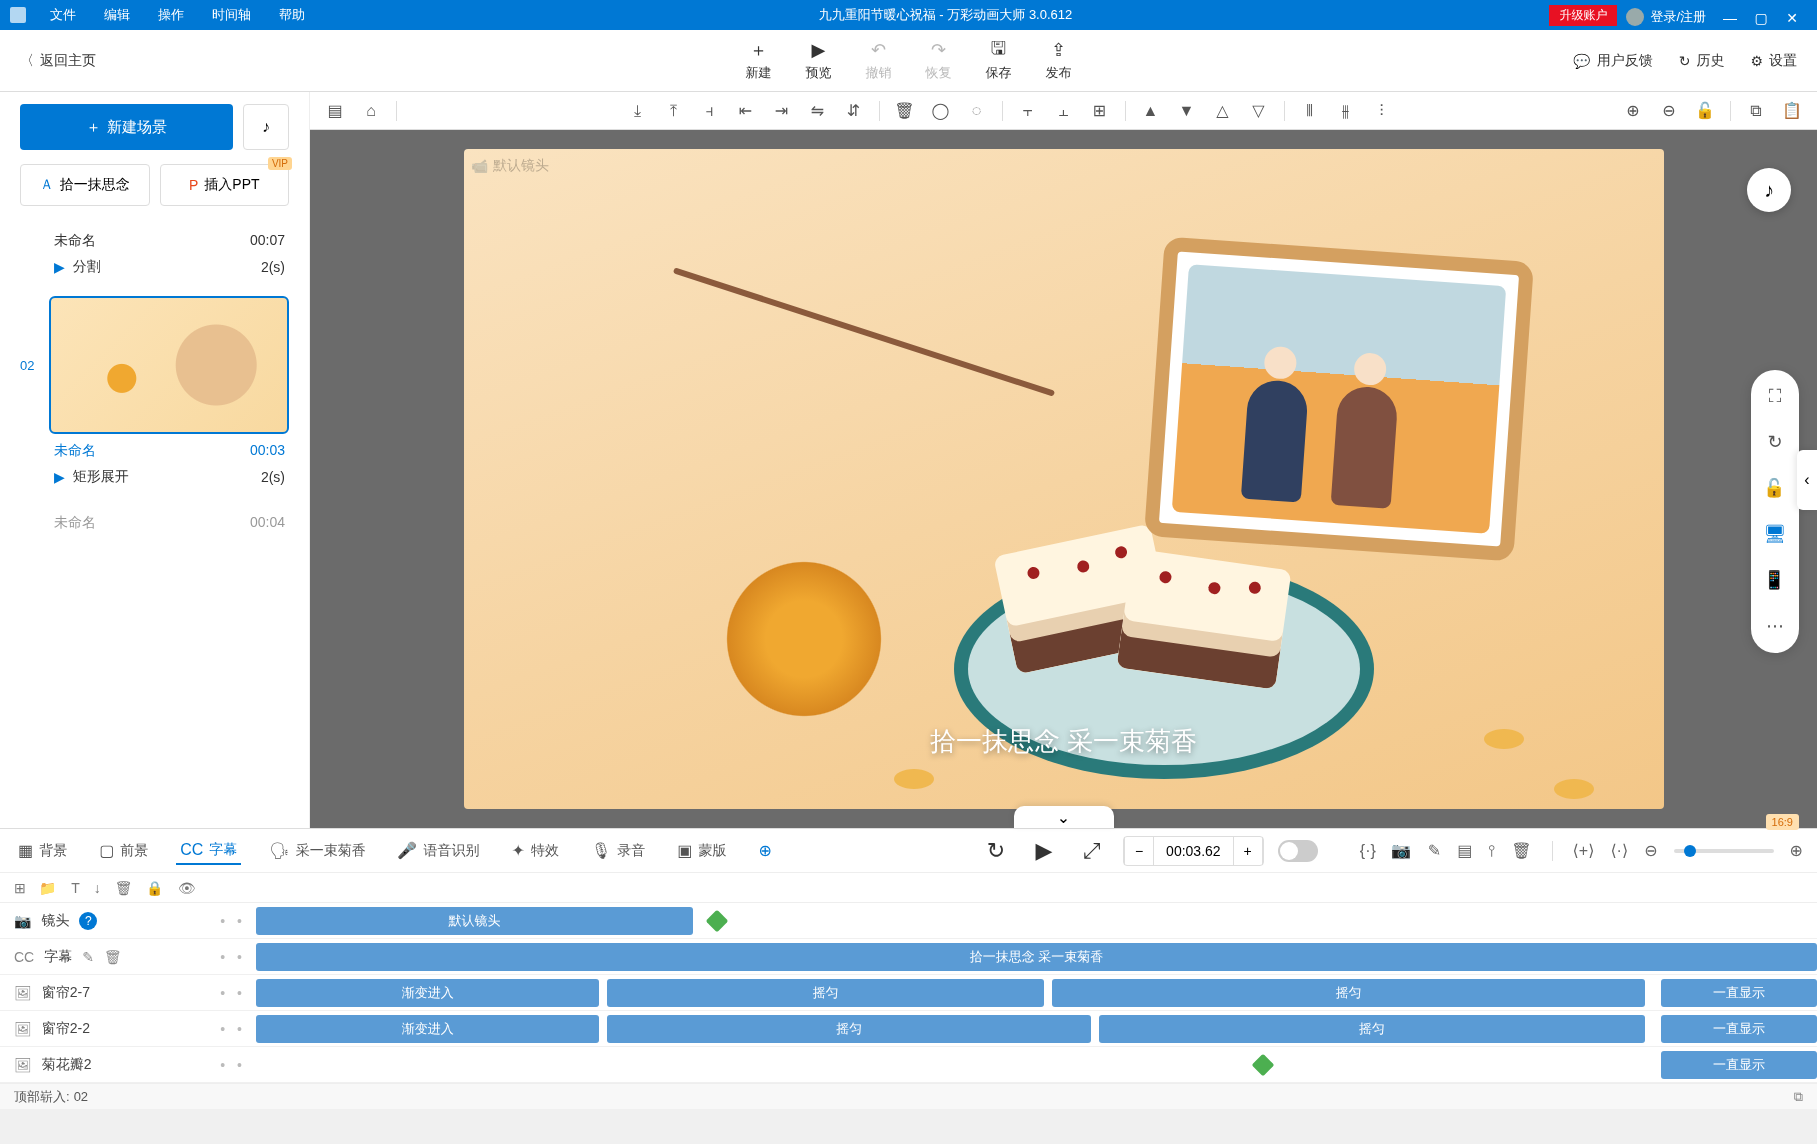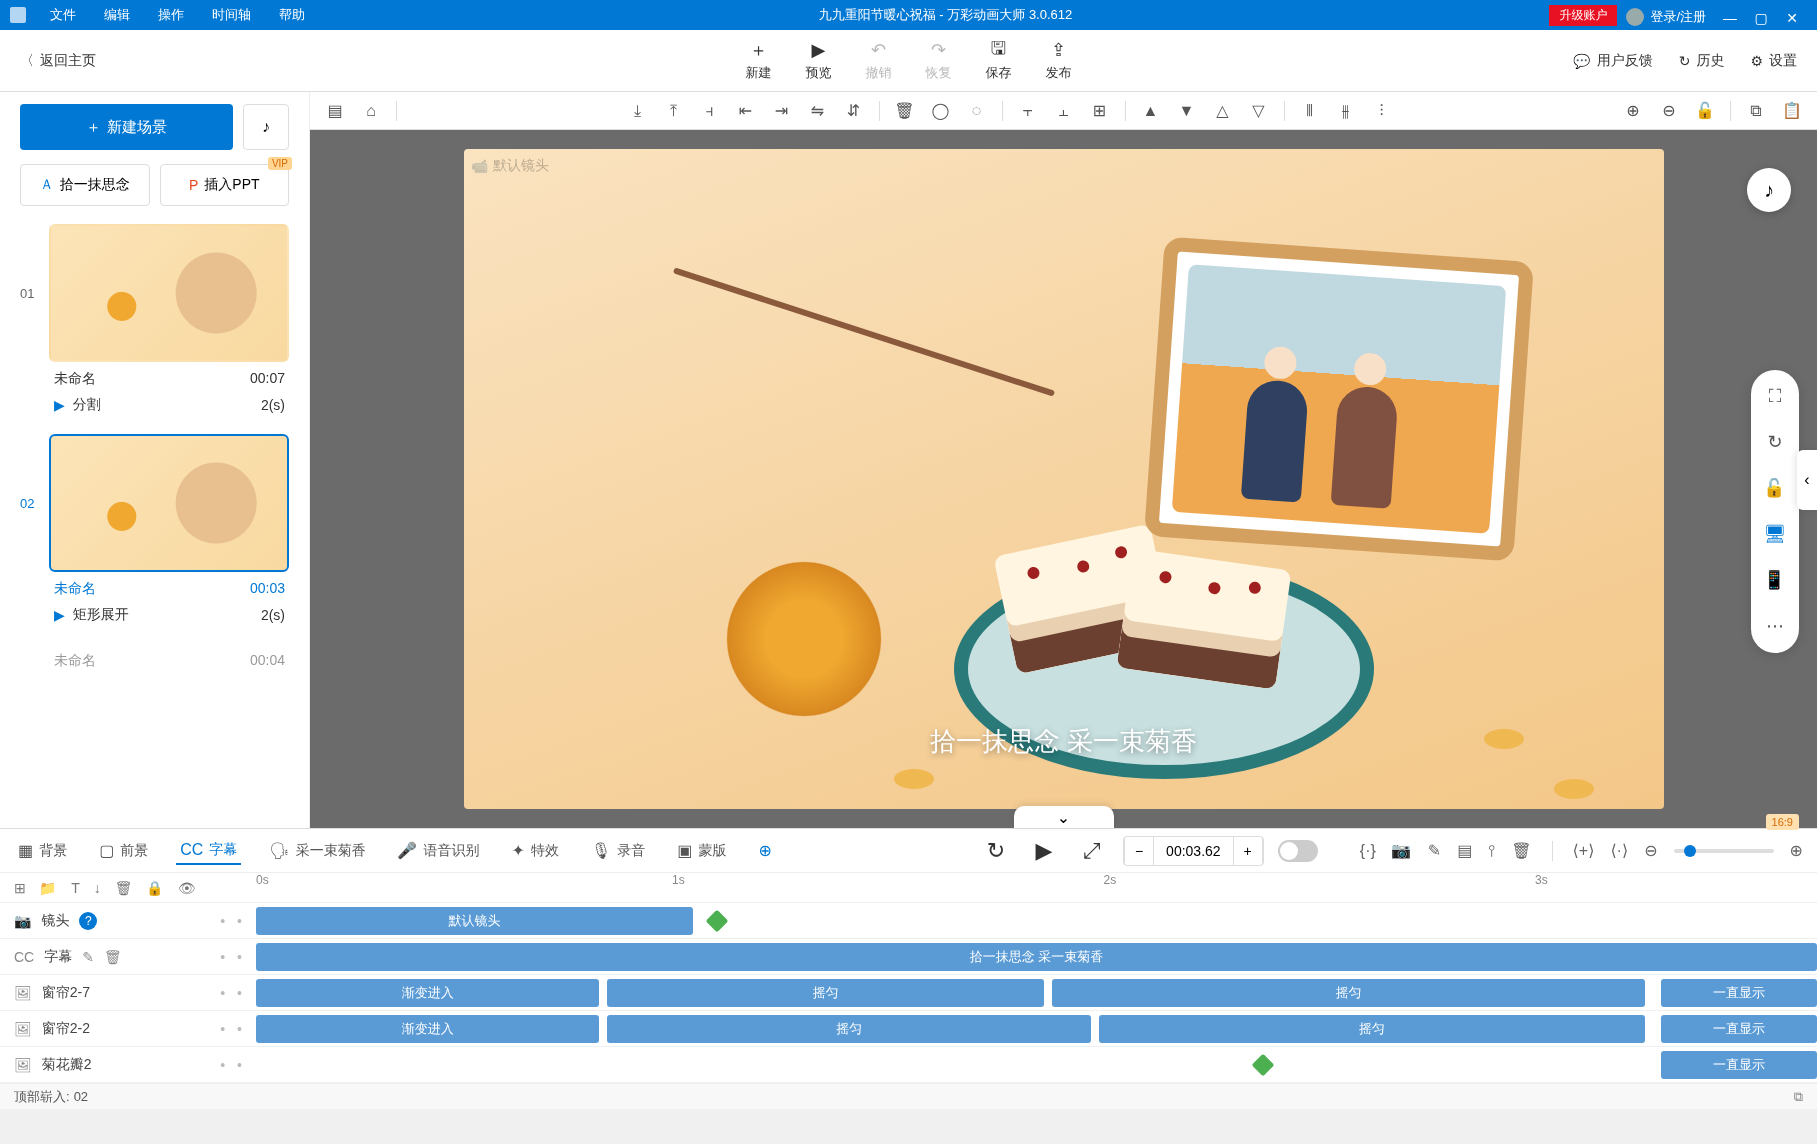--- a/index.html
+++ b/index.html
@@ -215,24 +215,20 @@
           <span>拾一抹思念</span>
         </div>
       <div class="sec-btn">
           <span style="color:#e8471b">P</span>
           <span>插入PPT</span>
           <span class="vip-badge">VIP</span>
         </div>
     </div>
 
     <div class="scene-item">
-      <div class="scene-row">
-          <span class="scene-num">01</span>
-          <div class="scene-thumb"></div>
-        </div>
       <div class="scene-meta">
           <span>未命名</span>
           <span>00:07</span>
         </div>
       <div class="transition-row">
           <span class="play-tiny">▶</span>
           <span>分割</span>
           <span style="margin-left:auto">2(s)</span>
         </div>
     </div>
@@ -427,26 +423,20 @@
   </div>
 
   <div class="tl-toolbar2">
     <span class="small-icon">⊞</span>
     <span class="small-icon">📁</span>
     <span class="small-icon">T</span>
     <span class="small-icon">↓</span>
     <span class="small-icon">🗑</span>
     <span class="small-icon">🔒</span>
     <span class="small-icon">👁</span>
-    <div class="ruler">
-      <span class="ruler-tick" style="left:0%">0s</span>
-      <span class="ruler-tick" style="left:27%">1s</span>
-      <span class="ruler-tick" style="left:55%">2s</span>
-      <span class="ruler-tick" style="left:83%">3s</span>
-    </div>
   </div>
 
   <div class="tracks">
 
     <div class="track">
       <div class="track-head">
         <span class="th-icon">📷</span>
         <span>镜头</span>
         <span class="help-icon">?</span>
         <span class="dots">

